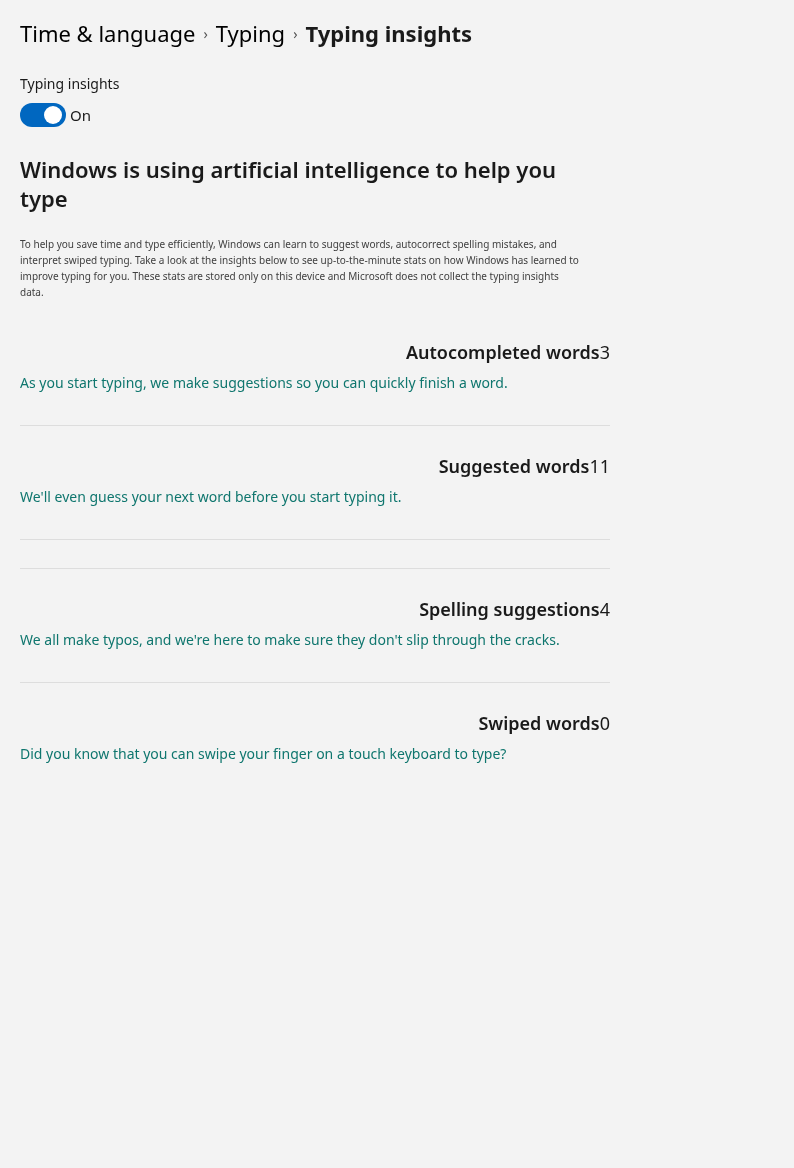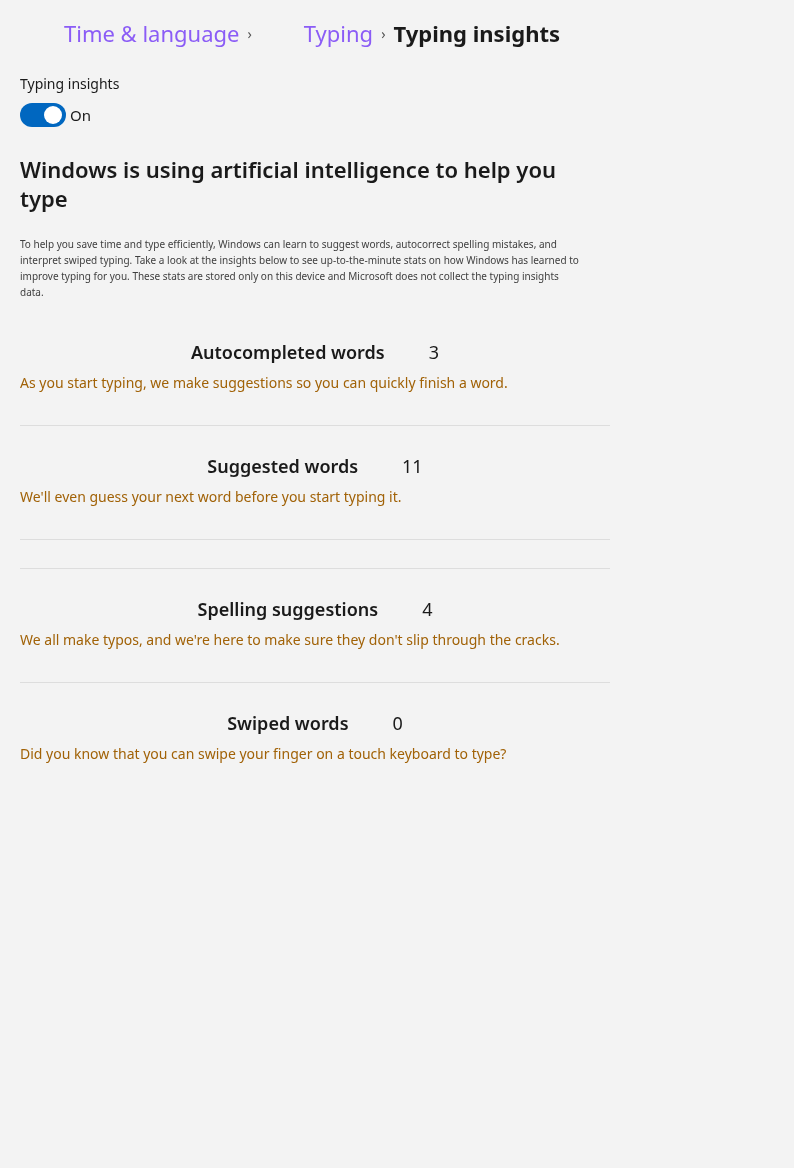--- a/index.html
+++ b/index.html
@@ -26,23 +26,22 @@
     }
 
     .breadcrumb-item {
       font-size: 22px;
       font-weight: 400;
       color: #1a1a1a;
       text-decoration: none;
     }
 
     .breadcrumb-item.link {
-      color: #8b5cf6;
+      color: #000000;
       cursor: pointer;
-      margin-left: 44px;
     }
 
     .breadcrumb-item.current {
       font-weight: 700;
       color: #1a1a1a;
     }
 
     .breadcrumb-chevron {
       font-size: 14px;
       color: #555;
@@ -123,41 +122,40 @@
       margin-bottom: 40px;
     }
 
     .stat-section {
       margin-bottom: 32px;
       max-width: 590px;
     }
 
     .stat-header {
       display: flex;
-      justify-content: center;
+      justify-content: flex-end;
       align-items: baseline;
       margin-bottom: 8px;
-      gap: 44px;
     }
 
     .stat-title {
       font-size: 18px;
       font-weight: 600;
       color: #1a1a1a;
     }
 
     .stat-value {
       font-size: 18px;
       font-weight: 400;
       color: #1a1a1a;
     }
 
     .stat-description {
       font-size: 14px;
-      color: #a16207;
+      color: #0f766e;
       line-height: 1.5;
     }
 
     .divider {
       height: 1px;
       background-color: #ddd;
       max-width: 590px;
       margin-bottom: 28px;
     }
   </style>

